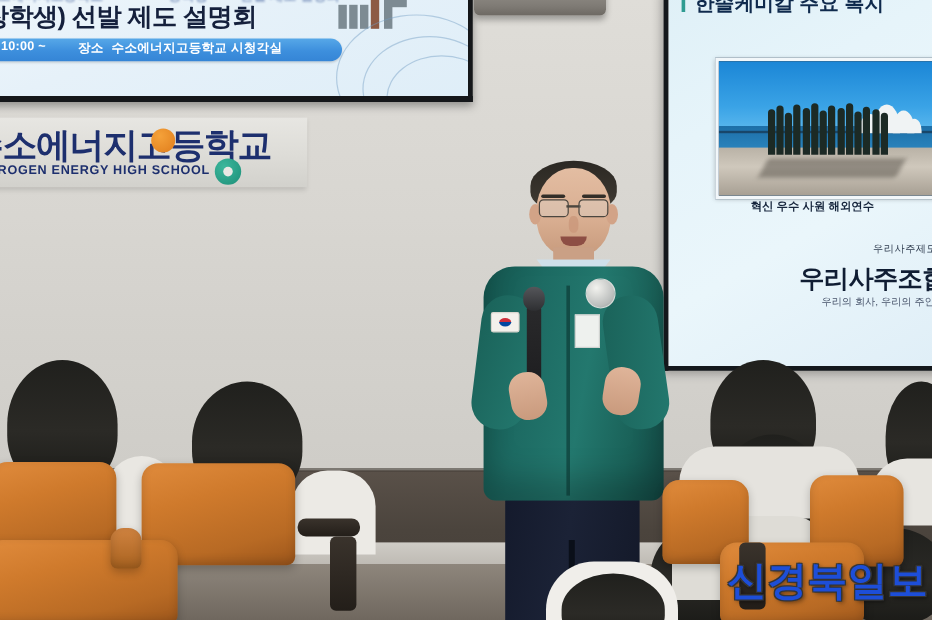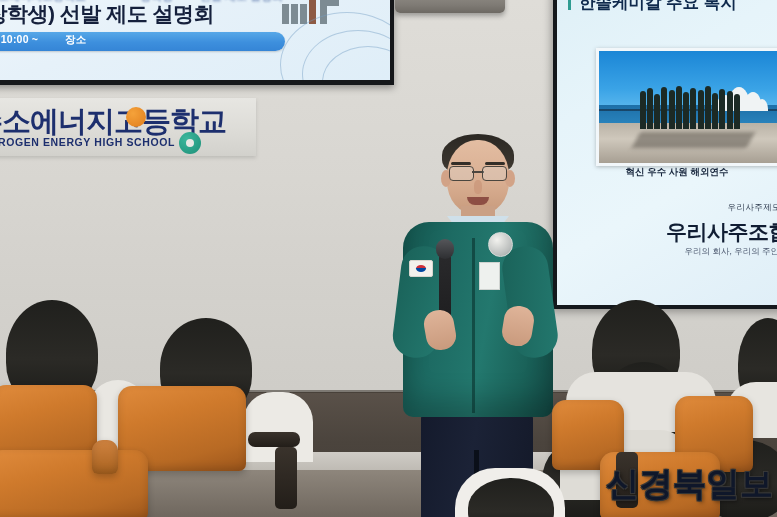--- a/index.html
+++ b/index.html
@@ -161,21 +161,21 @@
         box-shadow:0 -3px 8px rgba(0,0,0,.16) inset, 0 3px 7px rgba(0,0,0,.22);}
   .seat.sm{border-radius:11px 11px 6px 6px;}
   .armrest{position:absolute;height:16px;border-radius:7px;
         background:linear-gradient(180deg,#3a332c,#231e19);}
   .headp{position:absolute;border-radius:50% 50% 42% 42%;
         background:linear-gradient(180deg,#20201d 0%,#2b2a26 55%,#1a1a17 100%);}
   .shoulder{position:absolute;border-radius:30px 30px 0 0;}
 
   
   .wm{position:absolute;left:606px;top:462px;font-size:33px;font-weight:bold;
-      color:#0f172a;letter-spacing:.5px;
+      color:#1d4ed8;letter-spacing:.5px;
       text-shadow:0 0 2px #2b2b2b,1px 1px 0 #3a3a3a,-1px 1px 0 #3a3a3a,
                   1px -1px 0 #3a3a3a,-1px -1px 0 #3a3a3a,2px 2px 4px rgba(0,0,0,.55);}
 </style>
 </head>
 <body>
 
 <div id="stage">
 
   <div class="wall"></div>
   <div class="wall-upper"></div>
@@ -189,20 +189,21 @@
     <div class="sl-toprow">
       <span style="left:8px;">소에너지고등학교</span>
       <span style="left:150px;">장학생</span>
       <span style="left:210px;">선발 제도 설명회</span>
     </div>
     <div class="sl-title">(장학생) 선발 제도 설명회</div>
     <div class="sl-band"></div>
     <div class="sl-band-txt">
       <i style="left:4px;">) 10:00 ~</i>
       <i style="left:75px;">장소</i>
+      <i style="left:103px;">수소에너지고등학교 시청각실</i>
     </div>
     <div class="sl-logo">
       <b style="left:0;height:20px;"></b>
       <b style="left:9px;height:20px;"></b>
       <b style="left:18px;height:20px;"></b>
       <b style="left:27px;height:24px;background:#8d5a44;"></b>
       <b style="left:38px;height:20px;"></b>
       <b style="left:38px;top:2px;height:6px;width:19px;bottom:auto;"></b>
     </div>
     <div class="arc" style="width:90px;height:70px;"></div>

